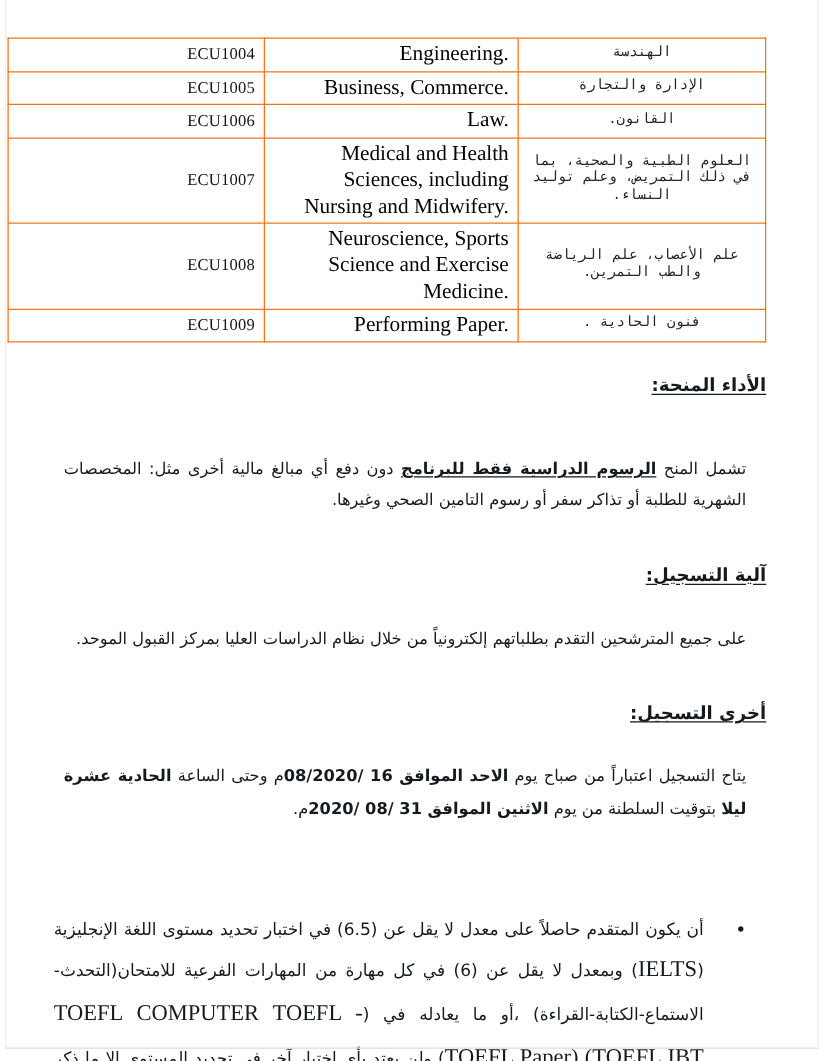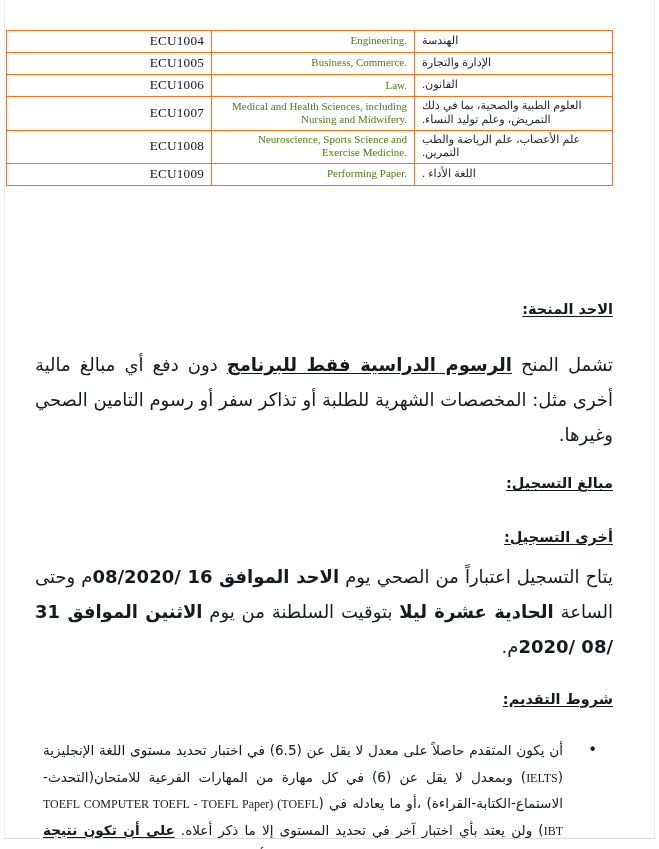--- a/index.html
+++ b/index.html
@@ -52,32 +52,32 @@
   }
   table.subjects td {
     border: 1px solid #f97316;
     padding: 2px 7px 3px 7px;
     vertical-align: middle;
     line-height: 1.22;
   }
   td.col-ar {
     width: 183px;
     direction: rtl;
-    text-align: left;
-    font-family: Liberation Sans, sans-serif;
+    text-align: center;
+    font-family: Liberation Mono, monospace;
     font-size: 11.2px;
     color: #20252b;
   }
   td.col-en {
     width: 188px;
     direction: ltr;
     text-align: right;
     font-family: "Liberation Serif", "DejaVu Serif", serif;
-    font-size: 11px;
-    color: #4d7c0f;
+    font-size: 17px;
+    color: #000000;
   }
   td.col-code {
     width: 190px;
     direction: ltr;
     text-align: right;
     font-family: "Liberation Serif", "DejaVu Serif", serif;
     font-size: 13.2px;
     letter-spacing: 0.2px;
     color: #111419;
     padding-left: 12px;
@@ -98,30 +98,30 @@
   .sec-heading {
     font-size: 14.5px;
     font-weight: bold;
     text-decoration: underline;
     text-underline-offset: 2px;
     margin: 0;
     line-height: 1.25;
   }
 
   .para {
-    font-size: 18px;
+    font-size: 13px;
     line-height: 1.95;
-    margin: 0;
+    margin: 16px;
     text-align: justify;
     text-align-last: right;
   }
 
   b.u { font-weight: bold; text-decoration: underline; text-underline-offset: 2px; }
   b.nb { font-weight: bold; }
-  span.lat { direction: ltr; unicode-bidi: isolate; font-family: "Liberation Serif","DejaVu Serif",serif; font-size: 12px; }
+  span.lat { direction: ltr; unicode-bidi: isolate; font-family: "Liberation Serif","DejaVu Serif",serif; font-size: 18px; }
 
   .gap-a { height: 29px; }
   .gap-b { height: 22px; }
   .gap-c { height: 13px; }
   .gap-d { height: 26px; }
 
   
   ul.conds {
     list-style: none;
     margin: 0;
@@ -175,48 +175,48 @@
           <td class="col-ar">العلوم الطبية والصحية، بما في ذلك التمريض، وعلم توليد النساء.</td>
           <td class="col-en">Medical and Health Sciences, including Nursing and Midwifery.</td>
           <td class="col-code">ECU1007</td>
         </tr>
         <tr>
           <td class="col-ar">علم الأعصاب، علم الرياضة والطب التمرين.</td>
           <td class="col-en">Neuroscience, Sports Science and Exercise Medicine.</td>
           <td class="col-code">ECU1008</td>
         </tr>
         <tr>
-          <td class="col-ar">اللغة الأداء .</td>
+          <td class="col-ar">فنون الحادية .</td>
           <td class="col-en">Performing Paper.</td>
           <td class="col-code">ECU1009</td>
         </tr>
       </tbody>
     </table>
   </div>
 
   <div class="body-area">
 
-    <div class="sec-heading">الاحد المنحة:</div>
+    <div class="sec-heading">الأداء المنحة:</div>
     <div class="gap-a"></div>
     <p class="para"><span>تشمل المنح </span><b class="u">الرسوم الدراسية فقط للبرنامج</b><span> دون دفع أي مبالغ مالية أخرى مثل: المخصصات الشهرية للطلبة أو تذاكر سفر أو رسوم التامين الصحي وغيرها.</span></p>
 
     <div class="gap-b"></div>
 
-    <div class="sec-heading">مبالغ التسجيل:</div>
+    <div class="sec-heading">آلية التسجيل:</div>
     <div class="gap-c"></div>
+    <p class="para">على جميع المترشحين التقدم بطلباتهم إلكترونياً من خلال نظام الدراسات العليا بمركز القبول الموحد.</p>
 
     <div class="gap-b"></div>
 
     <div class="sec-heading">أخرى التسجيل:</div>
     <div class="gap-c"></div>
-    <p class="para"><span>يتاح التسجيل اعتباراً من الصحي يوم </span><b class="nb">الاحد الموافق 16 /08/2020</b><span>م وحتى الساعة </span><b class="nb">الحادية عشرة ليلا</b><span> بتوقيت السلطنة من يوم </span><b class="nb">الاثنين الموافق 31 /08 /2020</b><span>م.</span></p>
+    <p class="para"><span>يتاح التسجيل اعتباراً من صباح يوم </span><b class="nb">الاحد الموافق 16 /08/2020</b><span>م وحتى الساعة </span><b class="nb">الحادية عشرة ليلا</b><span> بتوقيت السلطنة من يوم </span><b class="nb">الاثنين الموافق 31 /08 /2020</b><span>م.</span></p>
 
     <div class="gap-d"></div>
 
-    <div class="sec-heading">شروط التقديم:</div>
     <div class="gap-a"></div>
 
     <ul class="conds">
       <li class="wide"><span>أن يكون المتقدم حاصلاً على معدل لا يقل عن (6.5) في اختبار تحديد مستوى اللغة الإنجليزية (</span><span class="lat">IELTS</span><span>) وبمعدل لا يقل عن (6) في كل مهارة من المهارات الفرعية للامتحان(التحدث-الاستماع-الكتابة-القراءة) ،أو ما يعادله في (</span><span class="lat">TOEFL COMPUTER TOEFL - TOEFL Paper) (TOEFL IBT</span><span>) ولن يعتد بأي اختبار آخر في تحديد المستوى إلا ما ذكر أعلاه. </span><b class="u">على أن تكون نتيجة الاختبار سارية المفعول لمدة لا تقل عن ستة أشهر عند وقت بدء التسجيل.</b></li>
 
     </ul>
 
   </div>
 </div>
 <div class="page-bottom-edge"></div>

